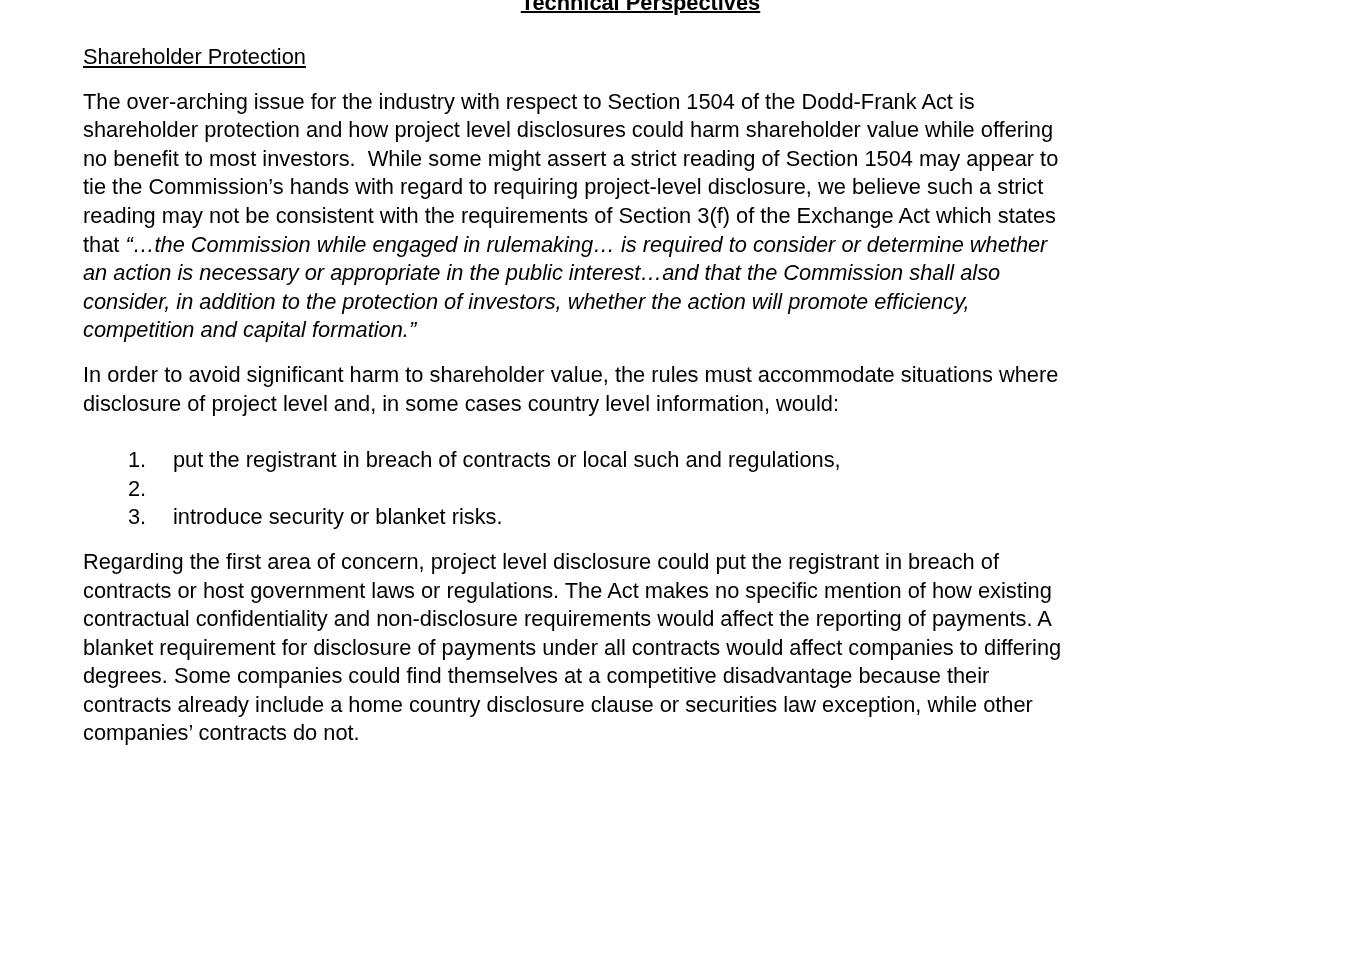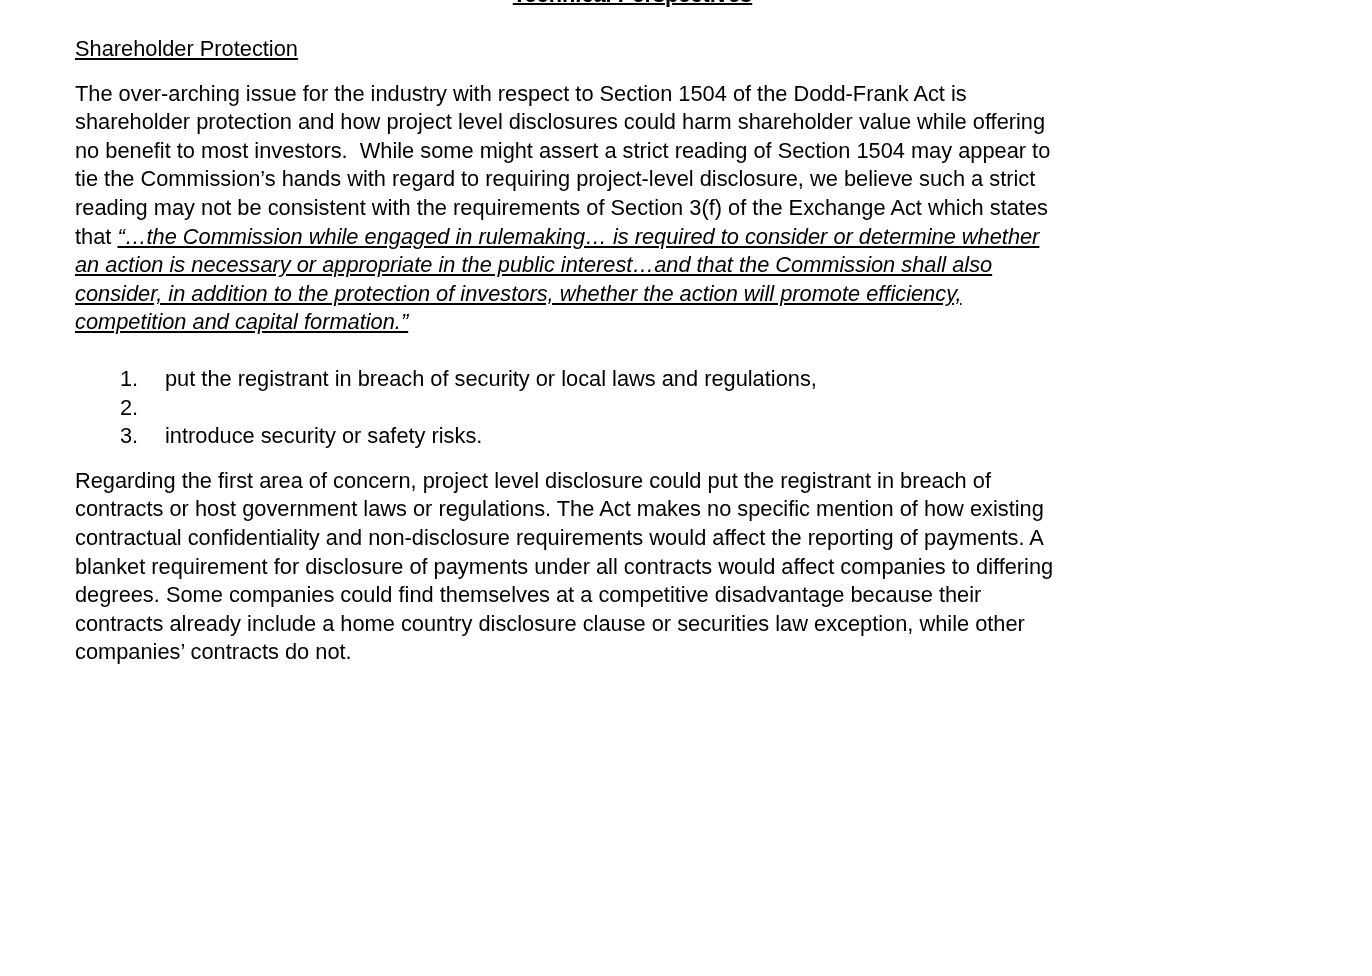--- a/index.html
+++ b/index.html
@@ -11,21 +11,21 @@
     height: 976px;
     background: #ffffff;
     overflow: hidden;
     font-family: "Liberation Sans", sans-serif;
     color: #000000;
   }
   .page {
     position: relative;
     width: 1257px;
     height: 976px;
-    padding: 0;
+    padding: 8px;
     box-sizing: border-box;
   }
   .content {
     position: relative;
     padding: 35px 0 0 75px;
     font-size: 21.8px;
     line-height: 28.6px;
   }
   .doc-title {
     position: absolute;
@@ -42,21 +42,20 @@
     margin: 0;
     text-decoration: underline;
   }
   .para {
     margin: 16px 0 0 0;
     white-space: pre-wrap;
     width: 1220px;
   }
   .quote {
     font-style: italic;
-    text-decoration: underline;
   }
   .numbered-list {
     margin: 28px 0 0 45px;
   }
   .list-item {
     display: flex;
   }
   .list-number {
     width: 45px;
     flex: 0 0 45px;
@@ -78,32 +77,34 @@
     <p class="para"><span>The over-arching issue for the industry with respect to Section 1504 of the Dodd-Frank Act is
 shareholder protection and how project level disclosures could harm shareholder value while offering
 no benefit to most investors.  While some might assert a strict reading of Section 1504 may appear to
 tie the Commission’s hands with regard to requiring project-level disclosure, we believe such a strict
 reading may not be consistent with the requirements of Section 3(f) of the Exchange Act which states
 that </span><span class="quote">“…the Commission while engaged in rulemaking… is required to consider or determine whether
 an action is necessary or appropriate in the public interest…and that the Commission shall also
 consider, in addition to the protection of investors, whether the action will promote efficiency,
 competition and capital formation.”</span></p>
 
+    <p class="para">In order to avoid significant harm to shareholder value, the rules must accommodate situations where
+disclosure of project level and, in some cases country level information, would:</p>
 
     <div class="numbered-list">
       <div class="list-item">
         <div class="list-number">1.</div>
-        <div class="list-text">put the registrant in breach of security or local laws and regulations,</div>
+        <div class="list-text">put the registrant in breach of contracts or local such and regulations,</div>
       </div>
       <div class="list-item">
         <div class="list-number">2.</div>
       </div>
       <div class="list-item">
         <div class="list-number">3.</div>
-        <div class="list-text">introduce security or safety risks.</div>
+        <div class="list-text">introduce security or blanket risks.</div>
       </div>
     </div>
 
     <p class="para">Regarding the first area of concern, project level disclosure could put the registrant in breach of
 contracts or host government laws or regulations. The Act makes no specific mention of how existing
 contractual confidentiality and non-disclosure requirements would affect the reporting of payments. A
 blanket requirement for disclosure of payments under all contracts would affect companies to differing
 degrees. Some companies could find themselves at a competitive disadvantage because their
 contracts already include a home country disclosure clause or securities law exception, while other
 companies’ contracts do not.</p>

